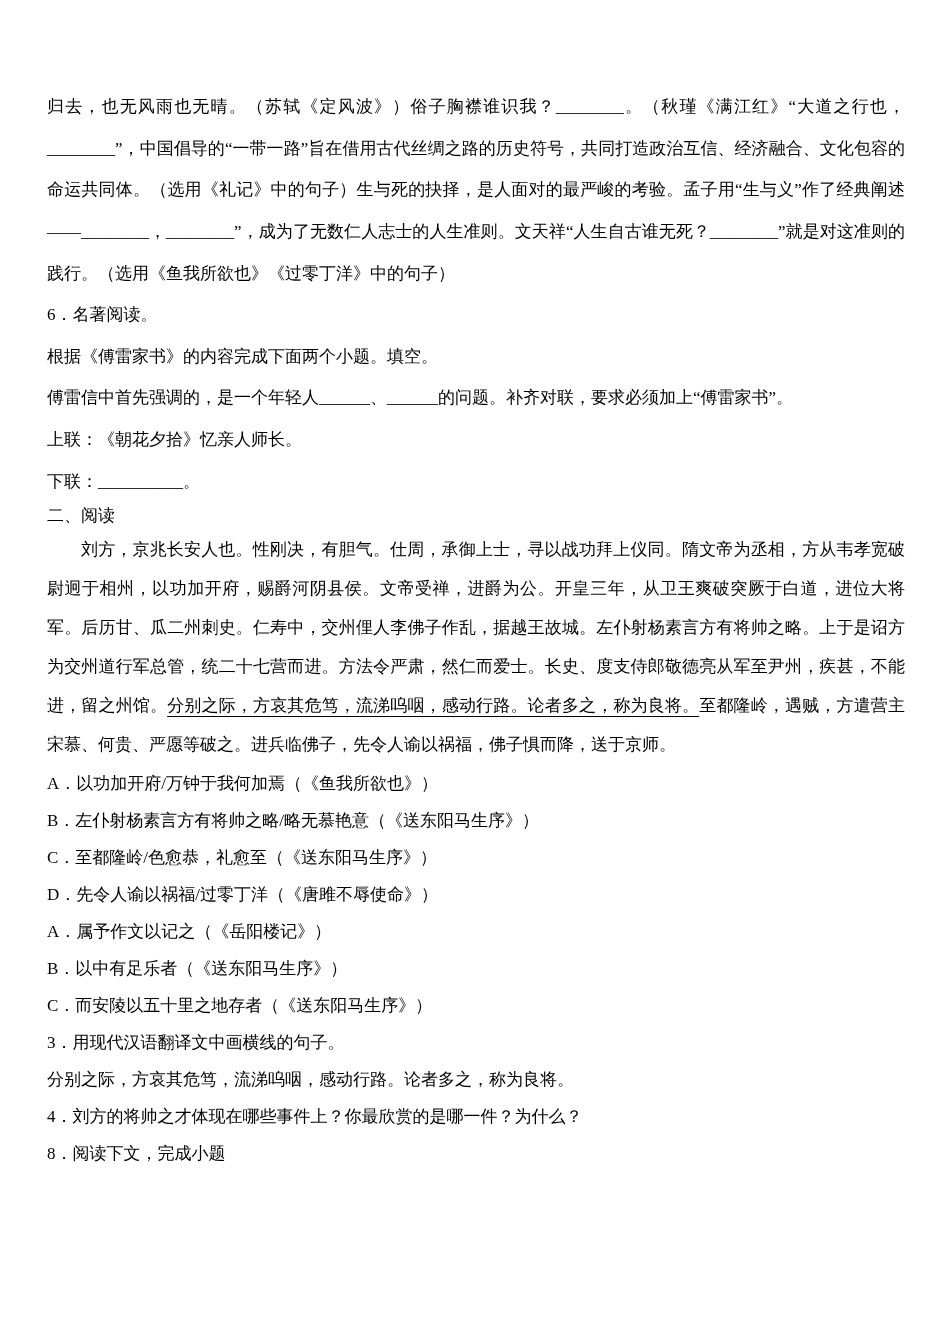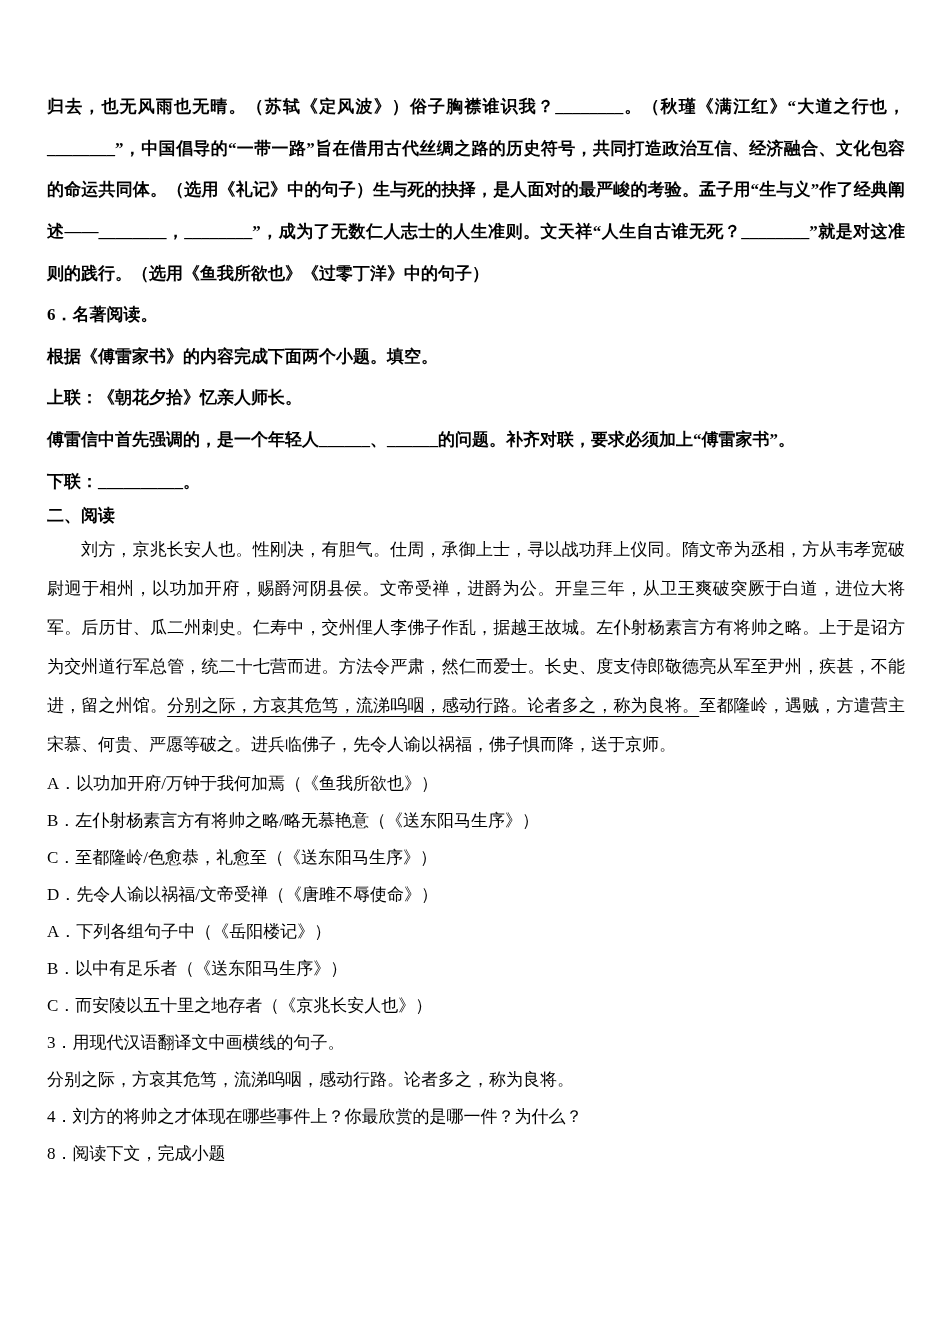--- a/index.html
+++ b/index.html
@@ -22,53 +22,53 @@
   }
   p {
     margin: 0;
     font-size: 17px;
     text-align: justify;
   }
   .lh-a { line-height: 2.45; }  
   .lh-b { line-height: 2.3; }   
   .lh-c { line-height: 2.18; }  
   .lh-d { line-height: 1.62; }  
-  .bold { font-weight: 700; }
+  .bold { font-weight: 400; }
   .indent { text-indent: 2em; }
   .u {
     text-decoration: underline;
     text-underline-offset: 5px;
     text-decoration-thickness: 1px;
   }
 </style>
 </head>
 <body>
 
 <div class="page">
 
   <p class="lh-a bold">归去，也无风雨也无晴。（苏轼《定风波》）俗子胸襟谁识我？________。（秋瑾《满江红》“大道之行也，________”，中国倡导的“一带一路”旨在借用古代丝绸之路的历史符号，共同打造政治互信、经济融合、文化包容的命运共同体。（选用《礼记》中的句子）生与死的抉择，是人面对的最严峻的考验。孟子用“生与义”作了经典阐述——________，________”，成为了无数仁人志士的人生准则。文天祥“人生自古谁无死？________”就是对这准则的践行。（选用《鱼我所欲也》《过零丁洋》中的句子）</p>
 
   <p class="lh-a bold">6．名著阅读。</p>
   <p class="lh-a bold">根据《傅雷家书》的内容完成下面两个小题。填空。</p>
+  <p class="lh-a bold">傅雷信中首先强调的，是一个年轻人______、______的问题。补齐对联，要求必须加上“傅雷家书”。</p>
   <p class="lh-a bold">上联：《朝花夕拾》忆亲人师长。</p>
-  <p class="lh-a bold">傅雷信中首先强调的，是一个年轻人______、______的问题。补齐对联，要求必须加上“傅雷家书”。</p>
   <p class="lh-a bold">下联：__________。</p>
 
   <p class="lh-d bold">二、阅读</p>
 
   <p class="lh-b indent"><span>刘方，京兆长安人也。性刚决，有胆气。仕周，承御上士，寻以战功拜上仪同。隋文帝为丞相，方从韦孝宽破尉迥于相州，以功加开府，赐爵河阴县侯。文帝受禅，进爵为公。开皇三年，从卫王爽破突厥于白道，进位大将军。后历甘、瓜二州刺史。仁寿中，交州俚人李佛子作乱，据越王故城。左仆射杨素言方有将帅之略。上于是诏方为交州道行军总管，统二十七营而进。方法令严肃，然仁而爱士。长史、度支侍郎敬德亮从军至尹州，疾甚，不能进，留之州馆。</span><span class="u">分别之际，方哀其危笃，流涕呜咽，感动行路。论者多之，称为良将。</span><span>至都隆岭，遇贼，方遣营主宋慕、何贵、严愿等破之。进兵临佛子，先令人谕以祸福，佛子惧而降，送于京师。</span></p>
 
   <p class="lh-c">A．以功加开府/万钟于我何加焉（《鱼我所欲也》）</p>
   <p class="lh-c">B．左仆射杨素言方有将帅之略/略无慕艳意（《送东阳马生序》）</p>
   <p class="lh-c">C．至都隆岭/色愈恭，礼愈至（《送东阳马生序》）</p>
-  <p class="lh-c">D．先令人谕以祸福/文帝受禅（《唐雎不辱使命》）</p>
+  <p class="lh-c">D．先令人谕以祸福/过零丁洋（《唐雎不辱使命》）</p>
 
-  <p class="lh-c">A．下列各组句子中（《岳阳楼记》）</p>
+  <p class="lh-c">A．属予作文以记之（《岳阳楼记》）</p>
   <p class="lh-c">B．以中有足乐者（《送东阳马生序》）</p>
-  <p class="lh-c">C．而安陵以五十里之地存者（《京兆长安人也》）</p>
+  <p class="lh-c">C．而安陵以五十里之地存者（《送东阳马生序》）</p>
 
   <p class="lh-c">3．用现代汉语翻译文中画横线的句子。</p>
   <p class="lh-c">分别之际，方哀其危笃，流涕呜咽，感动行路。论者多之，称为良将。</p>
 
   <p class="lh-c">4．刘方的将帅之才体现在哪些事件上？你最欣赏的是哪一件？为什么？</p>
 
   <p class="lh-c">8．阅读下文，完成小题</p>
 
 </div>
 

